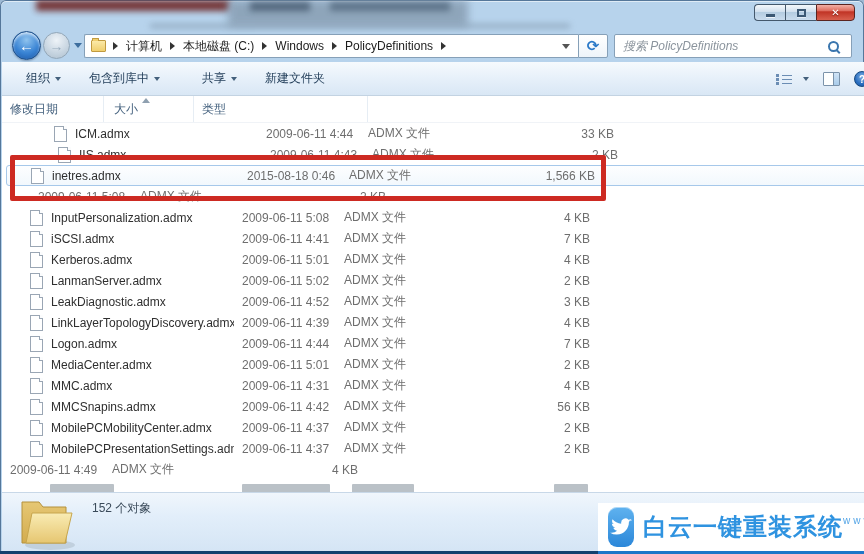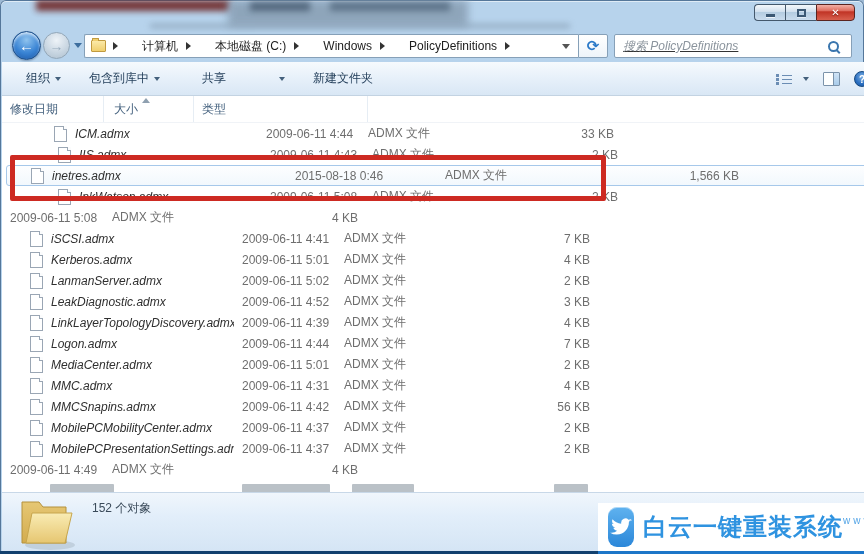--- a/index.html
+++ b/index.html
@@ -30,40 +30,40 @@
   .nav-fwd{position:absolute;left:43px;top:6px;width:27px;height:27px;border-radius:50%;
             background:radial-gradient(circle at 50% 30%,#eef3f8,#c6d4e0 60%,#aebfce);border:1px solid #93a7b8;box-sizing:border-box;
             color:#98abbc;font-size:14px;font-weight:bold;display:flex;align-items:center;justify-content:center;}
   .nav-chevron{position:absolute;left:74px;top:17px;width:0;height:0;border-left:4px solid transparent;border-right:4px solid transparent;border-top:5px solid #3d6e9e;}
   .addressbar{position:absolute;left:84px;top:8px;width:494px;height:24px;background:#fff;border:1px solid #86a0b8;border-right:none;
               border-radius:2px 0 0 2px;box-sizing:border-box;display:flex;align-items:center;}
   .crumb-ficon{width:13px;height:10px;background:linear-gradient(#fbe9a8,#f0cf6e);border:1px solid #c19a3f;border-radius:1px;margin:0 4px 0 6px;position:relative;}
   .crumb-ficon::before{content:'';position:absolute;left:0;top:-3px;width:5px;height:2px;background:#f0cf6e;border:1px solid #c19a3f;border-bottom:none;border-radius:1px 1px 0 0;}
   .crumbs{display:flex;align-items:center;height:100%;}
   .crumb{display:flex;align-items:center;height:100%;}
-  .crumb-label{font-size:12px;color:#1c1c1c;padding:0 5px;white-space:nowrap;margin-left:16px;}
+  .crumb-label{font-size:12px;color:#1c1c1c;padding:0 5px;white-space:nowrap;}
   .crumb-sep{width:0;height:0;border-top:4px solid transparent;border-bottom:4px solid transparent;border-left:5px solid #333;margin:0 3px;}
   .addr-drop{position:absolute;right:8px;top:9px;width:0;height:0;border-left:4px solid transparent;border-right:4px solid transparent;border-top:5px solid #555;}
   .refreshbox{position:absolute;left:578px;top:8px;width:30px;height:24px;background:linear-gradient(#fff,#eef4fa);border:1px solid #86a0b8;
               border-radius:0 2px 2px 0;box-sizing:border-box;display:flex;align-items:center;justify-content:center;
               color:#2a79c8;font-size:15px;font-weight:bold;}
   .searchbox{position:absolute;left:614px;top:8px;width:238px;height:24px;background:#fff;border:1px solid #86a0b8;border-radius:2px;
              box-sizing:border-box;display:flex;align-items:center;}
   .searchbox input{flex:1;border:none;outline:none;background:transparent;font-family:"Liberation Sans",sans-serif;
-             font-size:12px;padding:0 4px 0 8px;color:#333;text-decoration:underline;}
+             font-size:12px;padding:0 4px 0 8px;color:#333;}
   .searchbox input::placeholder{color:#8b949d;font-style:italic;}
   .mag{width:7px;height:7px;border:2px solid #3b76ae;border-radius:50%;position:relative;margin-right:12px;}
   .mag::after{content:'';position:absolute;width:2px;height:5px;background:#3b76ae;transform:rotate(-45deg);left:7px;top:6px;}
   
   .content{position:absolute;left:2px;top:62px;width:857px;height:489px;background:#fff;padding-left:25px;}
   
   .toolbar{position:absolute;left:0;top:0;width:100%;height:34px;box-sizing:border-box;
            background:linear-gradient(#f6fafd,#e8f1fa 45%,#d9e7f5);border-bottom:1px solid #c3d3e2;display:flex;align-items:center;}
   .toolbar-item{display:flex;align-items:center;font-size:12px;color:#1e3a56;cursor:default;white-space:nowrap;}
-  .ti1{margin-left:24px;} .ti2{margin-left:28px;} .ti3{margin-left:42px;gap:48px;} .ti4{margin-left:28px;}
+  .ti1{margin-left:24px;} .ti2{margin-left:28px;} .ti3{margin-left:42px;} .ti4{margin-left:28px;}
   .caret{width:0;height:0;border-left:3.5px solid transparent;border-right:3.5px solid transparent;border-top:4px solid #44607c;margin-left:5px;}
   .toolbar-item:not(.dropdown) .caret{display:none;}
   .tool-right{position:absolute;right:14px;top:0;height:34px;display:flex;align-items:center;gap:14px;}
   .views-wrap{display:flex;align-items:center;gap:6px;}
   .views-icon{position:relative;width:16px;height:12px;}
   .views-icon::before{content:'';position:absolute;left:0;top:1px;width:3px;height:3px;background:#6b8db4;box-shadow:0 4px #6b8db4,0 8px #6b8db4;}
   .views-icon::after{content:'';position:absolute;left:6px;top:2px;width:10px;height:1px;background:#6b8db4;box-shadow:0 4px #6b8db4,0 8px #6b8db4;}
   .preview-icon{width:17px;height:14px;border:1px solid #7a92aa;box-sizing:border-box;background:#fdfefe;position:relative;border-radius:1px;}
   .preview-icon::after{content:'';position:absolute;right:0;top:0;width:6px;height:100%;background:linear-gradient(#cfe3f6,#a9cbe9);border-left:1px solid #7a92aa;box-sizing:border-box;}
   .help-icon{width:16px;height:16px;border-radius:50%;background:radial-gradient(circle at 50% 35%,#7db1e4,#2a6ec0 60%,#1a54a0);
@@ -72,21 +72,21 @@
   .listpane{position:absolute;left:0;top:34px;width:100%;height:396px;background:#fff;overflow:hidden;}
   .colheader{display:flex;height:26px;border-bottom:1px solid #f0f3f7;position:relative;}
   .colcell{box-sizing:border-box;border-right:1px solid #e6edf4;font-size:12px;color:#44617e;display:flex;align-items:center;}
   .ch-name{width:232px;padding-left:22px;}
   .ch-date{width:102px;padding-left:8px;}
   .ch-type{width:174px;padding-left:8px;}
   .ch-size{width:90px;padding-left:10px;}
   .sort-arrow{position:absolute;left:140px;top:2px;width:0;height:0;border-left:4px solid transparent;border-right:4px solid transparent;border-bottom:5px solid #8fa0b0;}
   .rows{position:relative;height:370px;overflow:hidden;}
   .file-row{display:flex;align-items:center;height:21px;box-sizing:border-box;font-size:12px;}
-  .cell-name{width:232px;box-sizing:border-box;display:flex;align-items:center;overflow:hidden;font-style:italic;}
+  .cell-name{width:232px;box-sizing:border-box;display:flex;align-items:center;overflow:hidden;}
   .ficon{flex:0 0 11px;width:11px;height:14px;border:1px solid #9aa6b4;background:#fff;position:relative;margin-left:28px;margin-right:8px;box-sizing:content-box;}
   .ficon::before{content:'';position:absolute;top:-1px;right:-1px;width:4px;height:4px;background:#fbfcfd;border-left:1px solid #9aa6b4;border-bottom:1px solid #9aa6b4;box-sizing:border-box;}
   .fname{color:#2f2f2f;white-space:nowrap;}
   .cell-date{width:102px;box-sizing:border-box;padding-left:8px;color:#6e6e6e;white-space:nowrap;}
   .cell-type{width:174px;box-sizing:border-box;padding-left:8px;color:#6e6e6e;white-space:nowrap;}
   .cell-size{width:90px;box-sizing:border-box;padding-right:10px;color:#6e6e6e;text-align:right;white-space:nowrap;}
   .file-row.highlighted{border:1px solid #a6c8ea;border-radius:3px;background:linear-gradient(#fdfeff,#f2f8fd);margin:0 2px 0 4px;}
   .file-row.highlighted .ficon{margin-left:24px;}
   
   .partial-row{display:flex;height:13px;overflow:hidden;align-items:flex-start;}
@@ -260,30 +260,30 @@
             <div class="cell-name">
               <span class="ficon"></span>
               <span class="fname">inetres.admx</span>
             </div>
             <div class="cell-date">2015-08-18 0:46</div>
             <div class="cell-type">ADMX 文件</div>
             <div class="cell-size">1,566 KB</div>
           </div>
 
           <div class="file-row ti4">
-            <div class="cell-name">
-              <span class="ficon"></span>
-              <span class="fname">InkWatson.admx</span>
-            </div>
             <div class="cell-date">2009-06-11 5:08</div>
             <div class="cell-type">ADMX 文件</div>
             <div class="cell-size">2 KB</div>
           </div>
 
           <div class="file-row ti5">
+            <div class="cell-name">
+              <span class="ficon"></span>
+              <span class="fname">InputPersonalization.admx</span>
+            </div>
             <div class="cell-date">2009-06-11 5:08</div>
             <div class="cell-type">ADMX 文件</div>
             <div class="cell-size">4 KB</div>
           </div>
 
           <div class="file-row ti6">
             <div class="cell-name">
               <span class="ficon"></span>
               <span class="fname">iSCSI.admx</span>
             </div>

